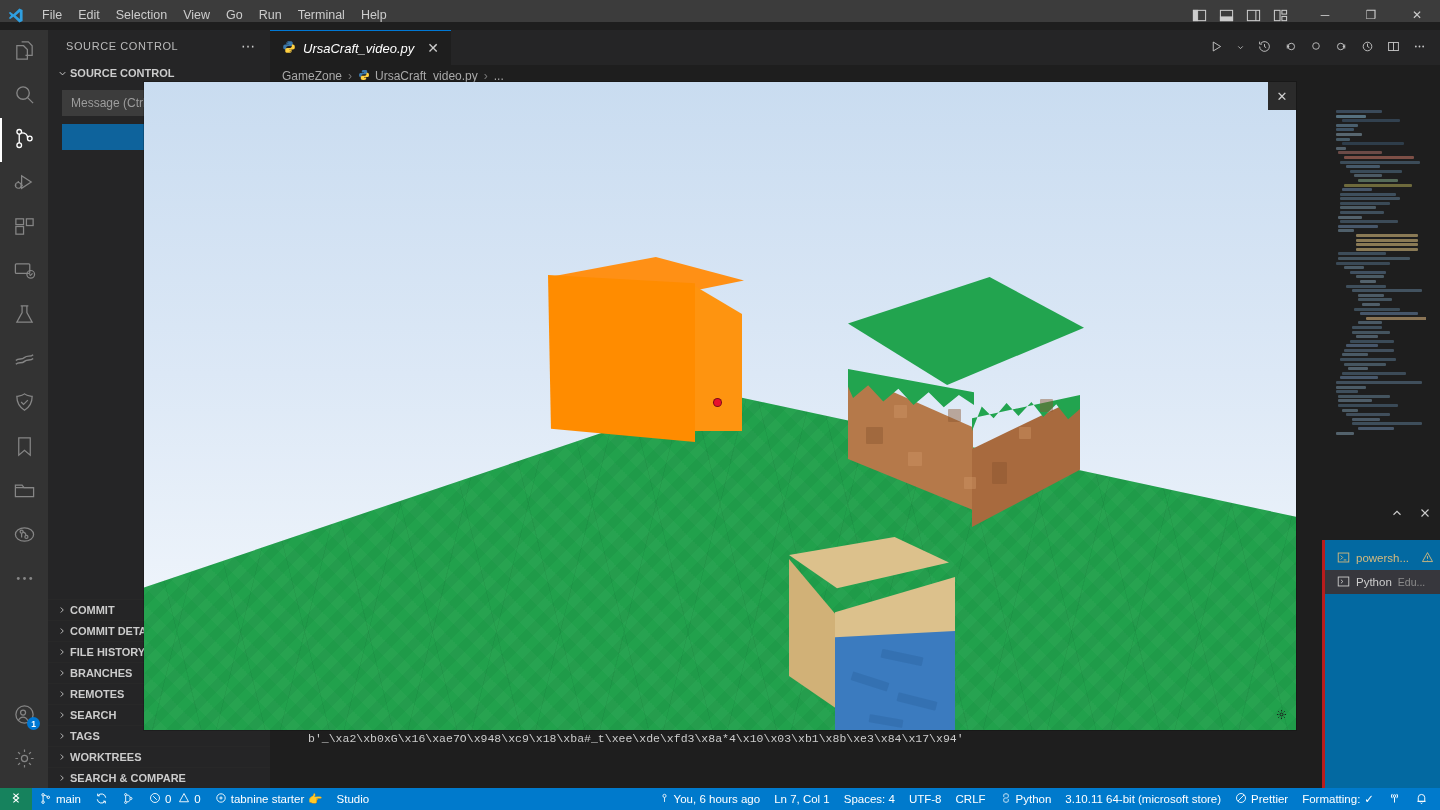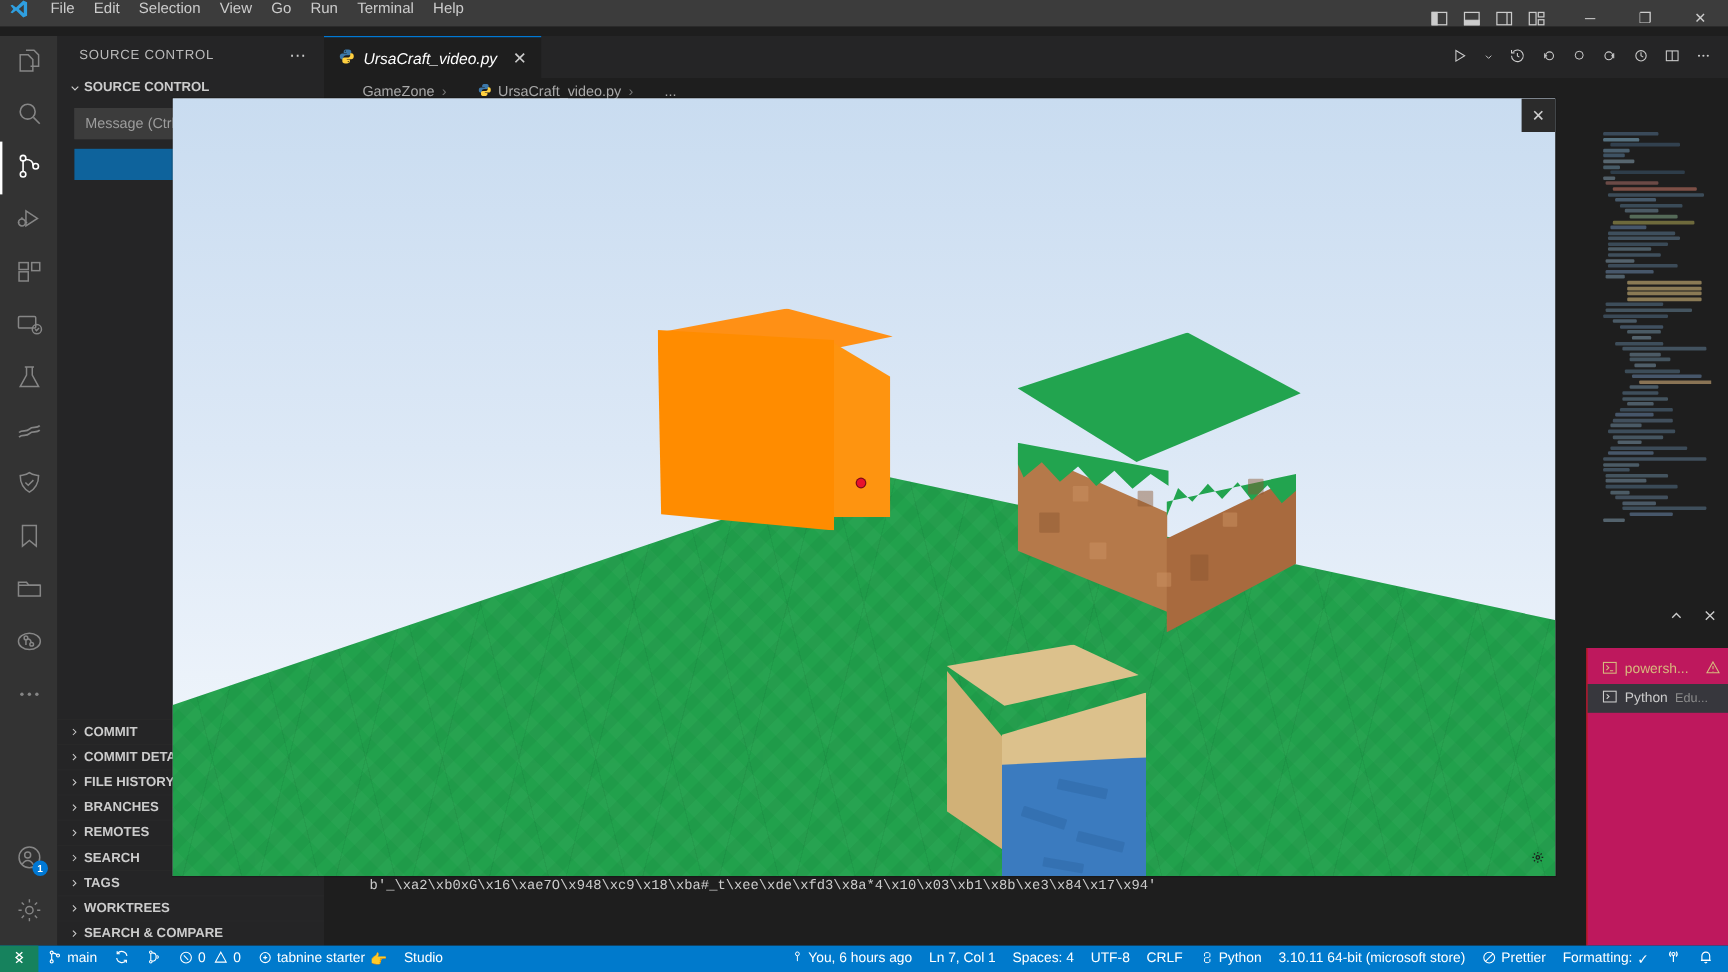--- a/index.html
+++ b/index.html
@@ -3,21 +3,21 @@
 <meta charset="utf-8">
 <style>
   * { box-sizing: border-box; margin:0; padding:0; }
   html,body { width:1440px; height:810px; overflow:hidden; background:#1e1e1e; }
   body { font-family: "Liberation Sans", sans-serif; color:#cccccc; font-size:12px; }
 
   #app { position:relative; width:1440px; height:810px; }
 
   
   .titlebar { position:absolute; left:0; top:0; width:1440px; height:22px;
-    background:#3c3c3c; display:flex; align-items:flex-end; }
+    background:#3c3c3c; display:flex; align-items:flex-start; }
   .vs-logo { width:30px; height:30px; display:flex; align-items:center; justify-content:center; }
   .menu { display:flex; align-items:center; height:30px; margin-left:4px; }
   .menu-item { padding:3px 8px; font-size:12.5px; color:#cccccc; line-height:16px; cursor:default;}
   .title-center { position:absolute; left:0; right:0; text-align:center; font-size:12px; color:#cccccc; pointer-events:none;}
   .title-right { position:absolute; right:0; top:0; height:30px; display:flex; align-items:center; }
   .layout-icons { display:flex; align-items:center; gap:12px; padding-right:14px; }
   .layout-icons svg { display:block; }
   .wbtn { width:46px; height:30px; display:flex; align-items:center; justify-content:center; color:#cccccc;}
 
   
@@ -51,31 +51,31 @@
   
   .editor-area { position:absolute; left:270px; top:30px; right:0; height:758px; background:#1e1e1e; }
   .tabbar { height:35px; background:#252526; display:flex; align-items:stretch; }
   .tab { display:flex; align-items:center; gap:7px; padding:0 12px; background:#1e1e1e;
      border-top:1px solid #0078d4; font-size:13px; color:#ffffff; font-style:italic; min-width:150px;}
   .tab .close { margin-left:6px; color:#cccccc; font-size:14px; font-style:normal;}
   .tabbar-actions { margin-left:auto; display:flex; align-items:center; gap:13px; padding-right:14px; color:#cccccc;}
   .breadcrumb { height:22px; display:flex; align-items:center; gap:6px; padding-left:12px;
      font-size:12px; color:#a9a9a9; background:#1e1e1e;}
   .bc-sep { color:#767676; }
-  .bc-item { display:flex; align-items:center; gap:5px;margin-left:20px; }
+  .bc-item { display:flex; align-items:center; gap:5px; }
 
   
   .minimap { position:absolute; right:14px; top:80px; width:94px; height:350px; overflow:hidden; }
   .mm-line { height:3px; margin-bottom:1.6px; border-radius:1px; }
 
   
   .panel { position:absolute; left:270px; right:0; bottom:22px; height:288px; background:#1e1e1e; }
   .panel-actions { position:absolute; right:8px; top:6px; display:flex; gap:14px; color:#cccccc; }
   .panel-side { position:absolute; right:0; top:40px; width:118px; bottom:0;
-     background:#be185d; border-left:1px solid #b91c1c; padding-top:6px;}
+     background:#0369a1; border-left:3px solid #b91c1c; padding-top:6px;}
   .ps-item { height:24px; display:flex; align-items:center; gap:6px; padding-left:12px; font-size:11.5px; }
   .ps-item.sel { background:#37373d; }
   .term-text { position:absolute; left:38px; top:200px; font-family:"Liberation Mono", monospace;
      font-size:11.5px; color:#cccccc; line-height:15.5px; white-space:pre; }
 
   
   .gamewin { position:absolute; left:144px; top:82px; width:1152px; height:648px;
      overflow:hidden; background:#dbe8f5; box-shadow:0 0 0 1px #00000033; }
   .sky { position:absolute; inset:0;
      background:linear-gradient(to bottom,#c9dcf0 0%,#dce8f6 45%,#eef4fb 80%,#f4f8fc 100%); }

